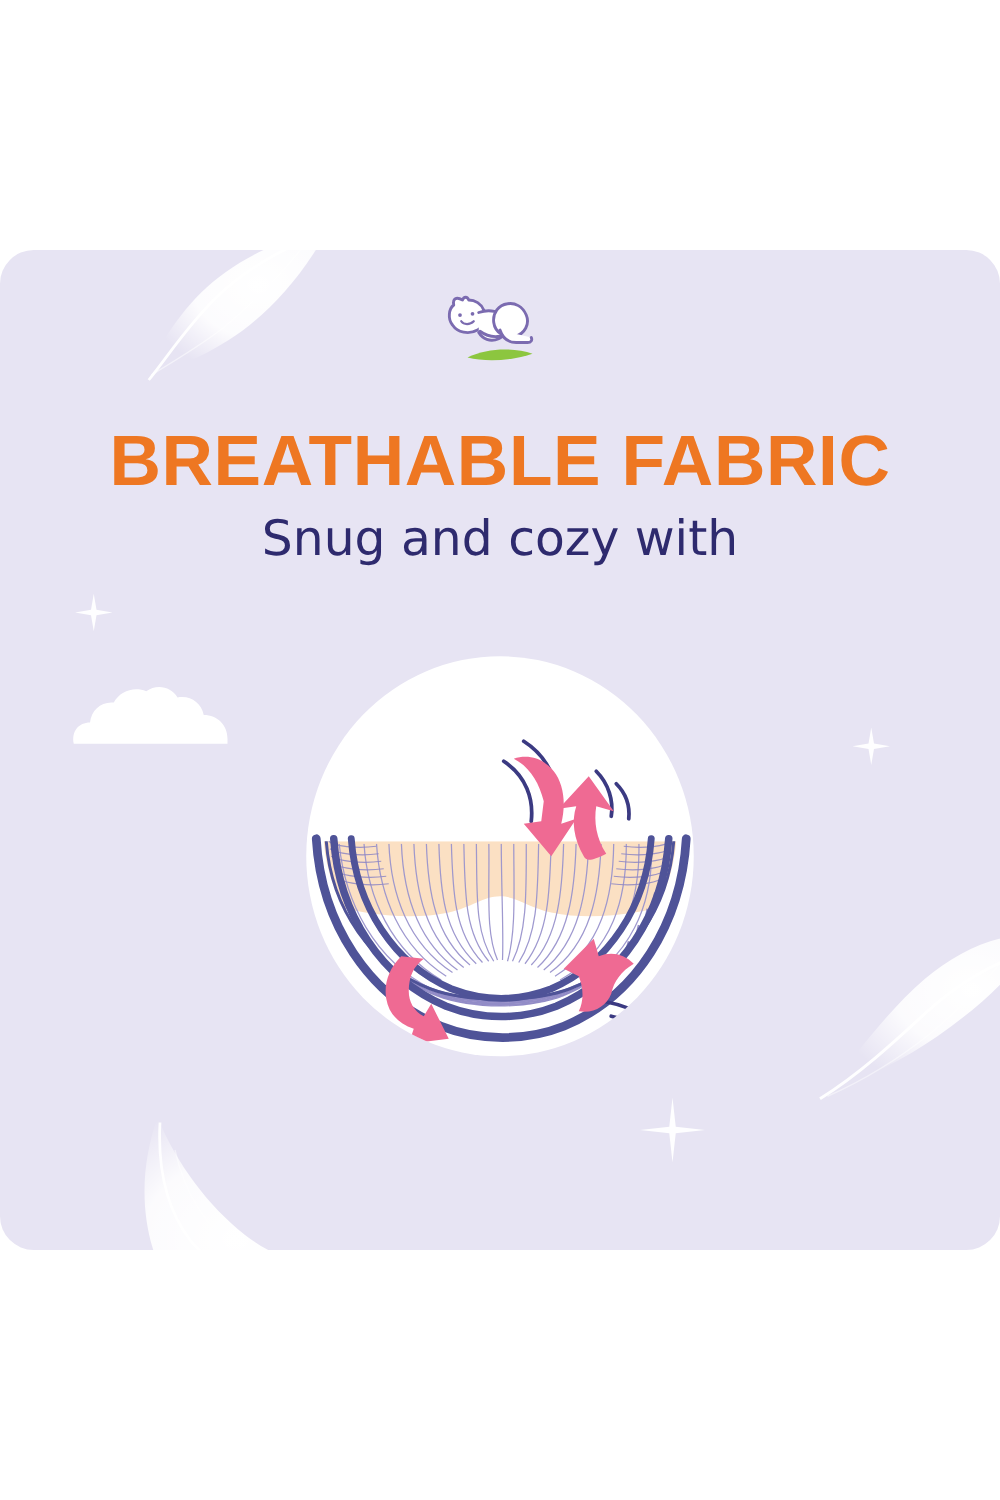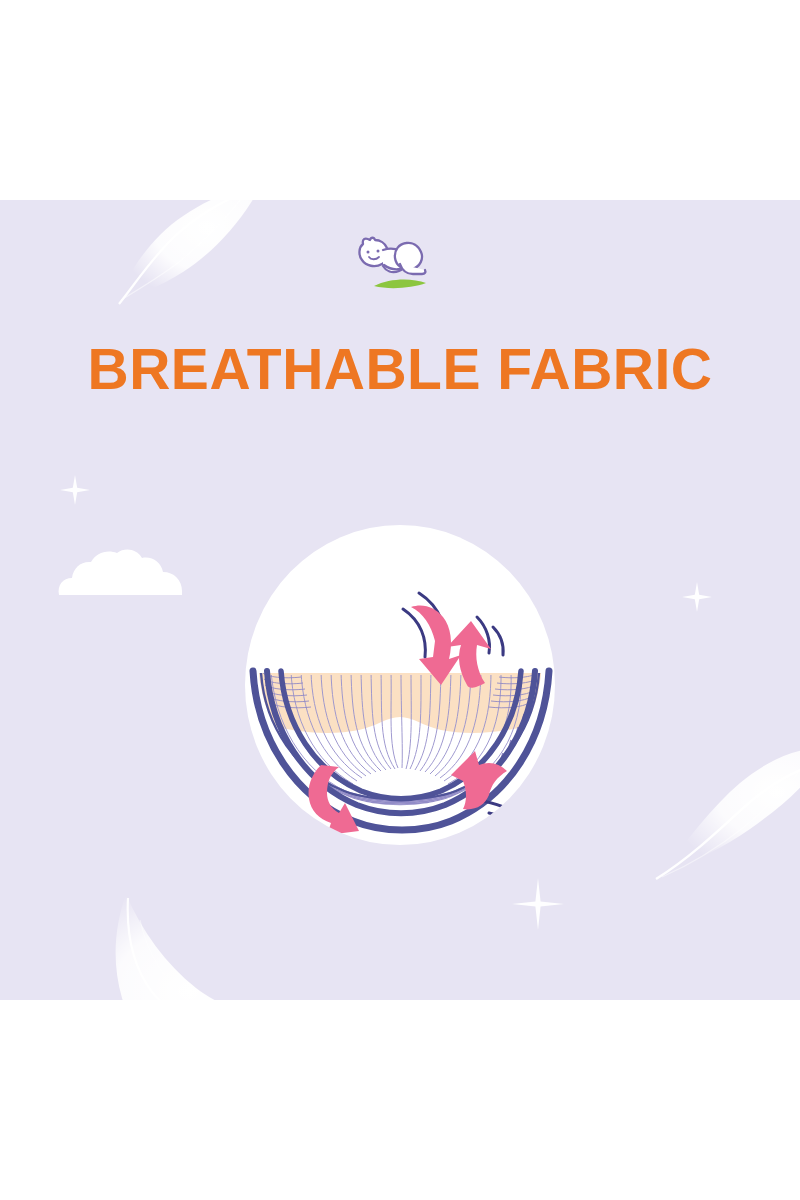--- a/index.html
+++ b/index.html
@@ -17,20 +17,21 @@
 
   
   .panel {
     position: absolute;
     left: 0;
     top: 200px;
     width: 800px;
     height: 800px;
     background: #e7e4f3;
     overflow: hidden;
+    border-radius: 27px;
   }
 
   
   .deco { position: absolute; pointer-events: none; }
 
   .feather-tl { left: 75px;  top: -20px;  width: 190px; height: 160px; }
   .feather-br { left: 640px; top: 535px;  width: 190px; height: 165px; }
   .feather-bl { left: 100px; top: 680px;  width: 200px; height: 165px; }
 
   .cloud-l { left: 55px; top: 345px; width: 130px; height: 52px; }
@@ -175,21 +176,21 @@
       <circle cx="28" cy="23" r="1.5"></circle>
     </g>
     <path d="M19 29 C21 32 26 32 29 29" fill="none" stroke="#7b6bb0" stroke-width="1.8" stroke-linecap="round"></path>
 
     <path d="M24 58 C40 50 62 50 76 55 C62 60 40 62 24 58 Z" fill="#8cc63f"></path>
   </svg>
 
   <div class="headline-block">
     <h1 class="headline">BREATHABLE FABRIC</h1>
     <p class="subhead">
-      <br>
+      <span>Snug and cozy with</span><br>
     </p>
   </div>
 
   <div class="illus-wrap">
     <div class="illus-disc">
       <svg class="illus-svg" viewBox="0 0 310 320">
         <defs>
 
           <clipPath id="bowlClip">
             <path d="M2 148 C4 212 40 268 96 292 C130 306 180 306 214 292 C270 268 306 212 308 148 L308 320 L2 320 Z"></path>

